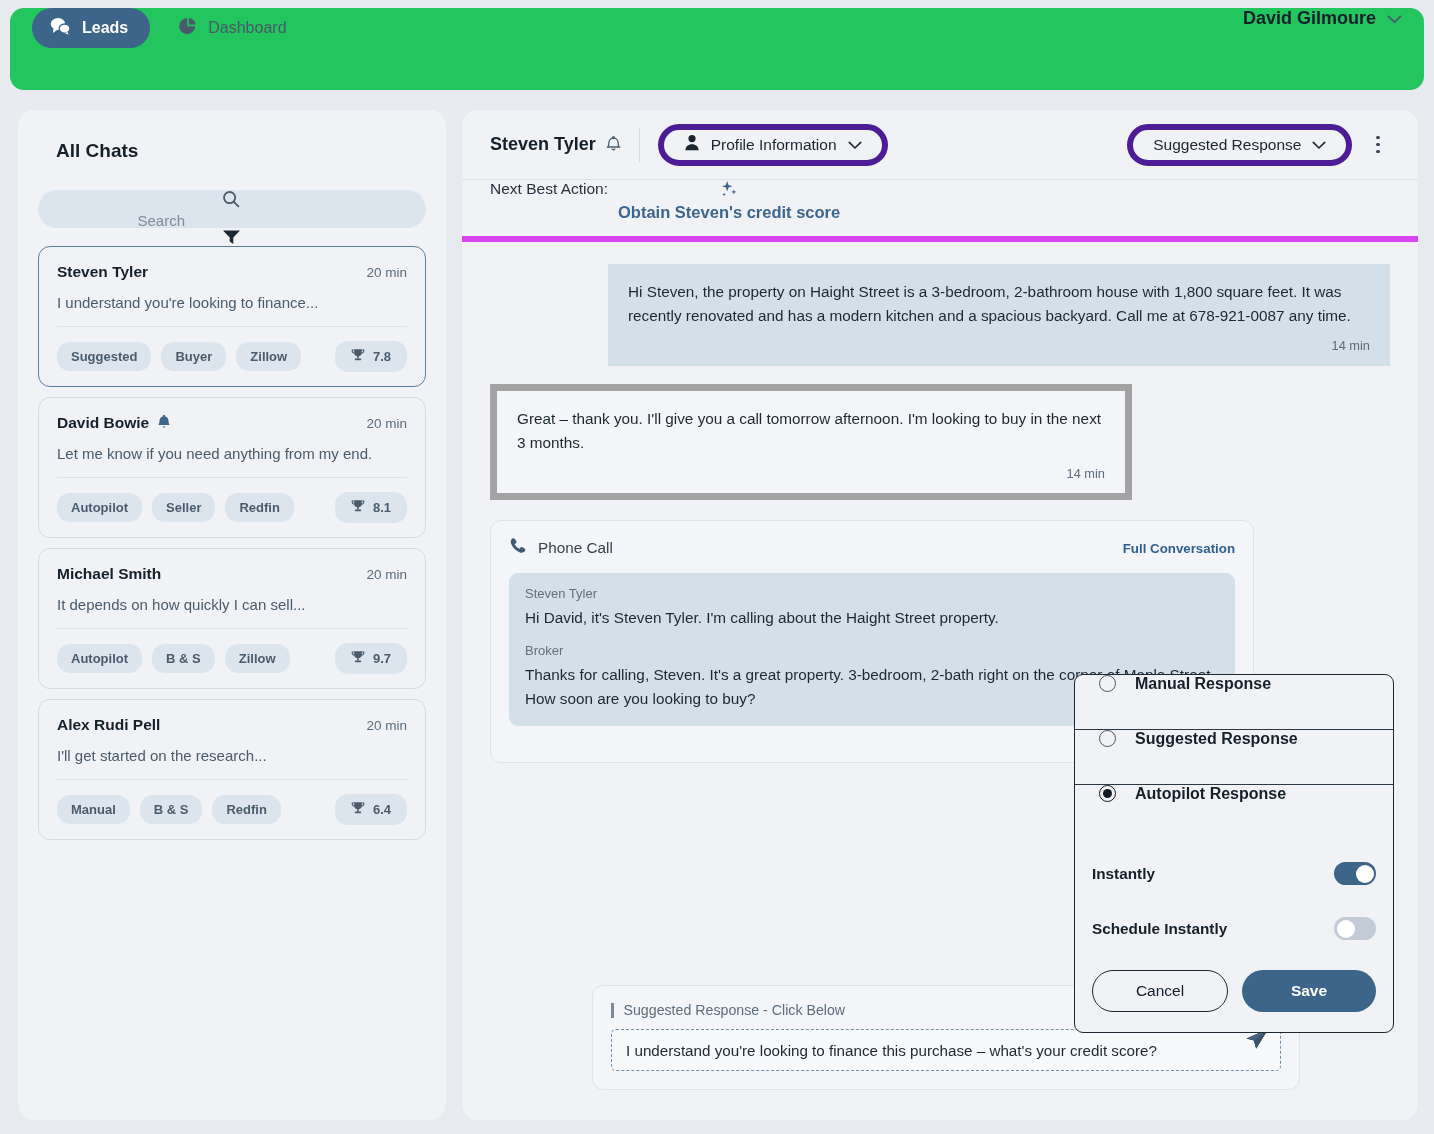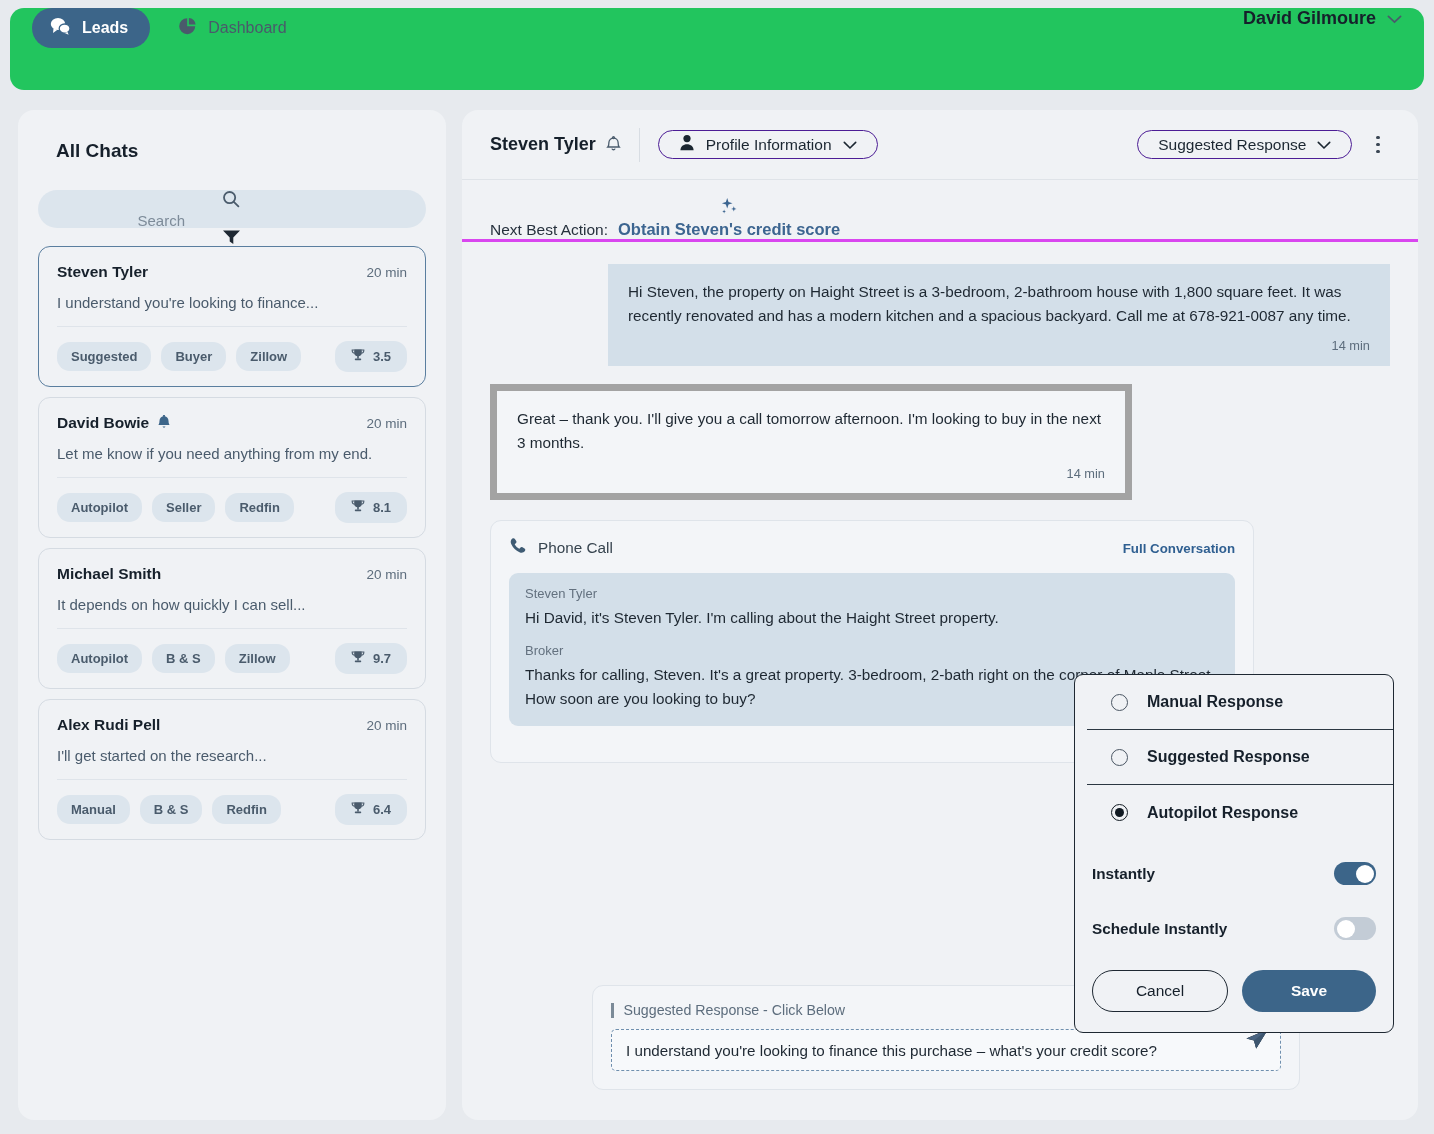--- a/index.html
+++ b/index.html
@@ -111,36 +111,36 @@
   .rp-header {
     height: 70px; display: flex; align-items: center;
     padding: 0 28px 0 28px;
     border-bottom: 1px solid #dfe3e8;
   }
   .rp-title { font-size: 18px; font-weight: 700; color: #16202b; }
   .rp-bell { margin-left: 10px; display: inline-flex; }
   .vsep { width: 1px; height: 34px; background: #d8dde3; margin: 0 18px; }
   .pill-btn {
     display: flex; align-items: center; gap: 11px;
-    border: 1px solid #4c1d95; border-radius: 21px;
-    height: 29px; padding: 0 20px;
+    border: 6px solid #4c1d95; border-radius: 21px;
+    height: 42px; padding: 0 20px;
     font-size: 15.5px; color: #1b2631; font-weight: 500;
     background: #f0f2f5; cursor: pointer;
   }
   .pill-btn.right { margin-left: auto; }
   .kebab {
     margin-left: 16px; margin-right: 2px;
     display: flex; flex-direction: column; gap: 3.5px;
     cursor: pointer; padding: 6px 8px;
   }
   .kebab i { width: 3.6px; height: 3.6px; border-radius: 50%; background: #3a4654; display: block; }
 
   .nba-bar {
-    height: 62px; display: flex; align-items: flex-end;
-    padding: 0 28px; border-bottom: 3px solid #d946ef;
+    height: 62px; display: flex; align-items: flex-start;
+    padding: 0 28px; border-bottom: 6px solid #d946ef;
     font-size: 15.5px;
   }
   .nba-label { color: #26313d; }
   .nba-link {
     margin-left: 10px; display: flex; align-items: center; gap: 1px;
     color: #3c6590; font-weight: 700; font-size: 16.5px; cursor: pointer; flex-direction: column;
   }
 
   
   .convo { flex: 1; position: relative; padding: 22px 28px 0 28px; overflow: hidden; }
@@ -212,25 +212,24 @@
   .popup {
     position: absolute; left: 1074px; top: 674px;
     width: 320px;
     background: #f0f2f5;
     border: 1.5px solid #1e2832;
     border-radius: 9px;
     overflow: hidden;
     z-index: 50;
   }
   .radio-row {
-    display: flex; align-items: center;
+    display: flex; align-items: flex-start;
     height: 55px; padding: 0 24px;
     border-bottom: 1.2px solid #2b3742;
     cursor: pointer;
-    margin-left: 12px;
   }
   .radio {
     width: 17px; height: 17px; border-radius: 50%;
     border: 1.6px solid #4a5663;
     display: flex; align-items: center; justify-content: center;
     flex: 0 0 auto;
   }
   .radio.on { border-color: #111a22; }
   .radio.on::after {
     content: ""; width: 9px; height: 9px; border-radius: 50%; background: #111a22;
@@ -341,21 +340,21 @@
           <span class="tag">Zillow</span>
           <span class="tag score">
             <span>
               <svg width="14" height="14" viewBox="0 0 14 14">
                   <path d="M3.2 1.3h7.6v3.1a3.8 3.8 0 0 1-7.6 0Z" fill="#4a5b6c"></path>
                   <path d="M3.2 2h-2v1a2.6 2.6 0 0 0 2.6 2.2M10.8 2h2v1a2.6 2.6 0 0 1-2.6 2.2" stroke="#4a5b6c" stroke-width="1.1" fill="none"></path>
                   <rect x="6.2" y="8" width="1.6" height="2.6" fill="#4a5b6c"></rect>
                   <rect x="3.8" y="10.5" width="6.4" height="1.8" rx="0.7" fill="#4a5b6c"></rect>
                 </svg>
             </span>
-            <span>3.5</span>
+            <span>7.8</span>
           </span>
         </div>
       </div>
 
       <div class="chat-card">
         <div class="chat-row1">
           <span class="chat-name">David Bowie</span>
           <span class="chat-bell">
             <svg width="14" height="16" viewBox="0 0 14 16">
                 <path d="M7 1.2a4.5 4.5 0 0 1 4.5 4.5c0 3.2 1.1 4.3 1.1 4.3H1.4s1.1-1.1 1.1-4.3A4.5 4.5 0 0 1 7 1.2Z" fill="#3c6589"></path>

